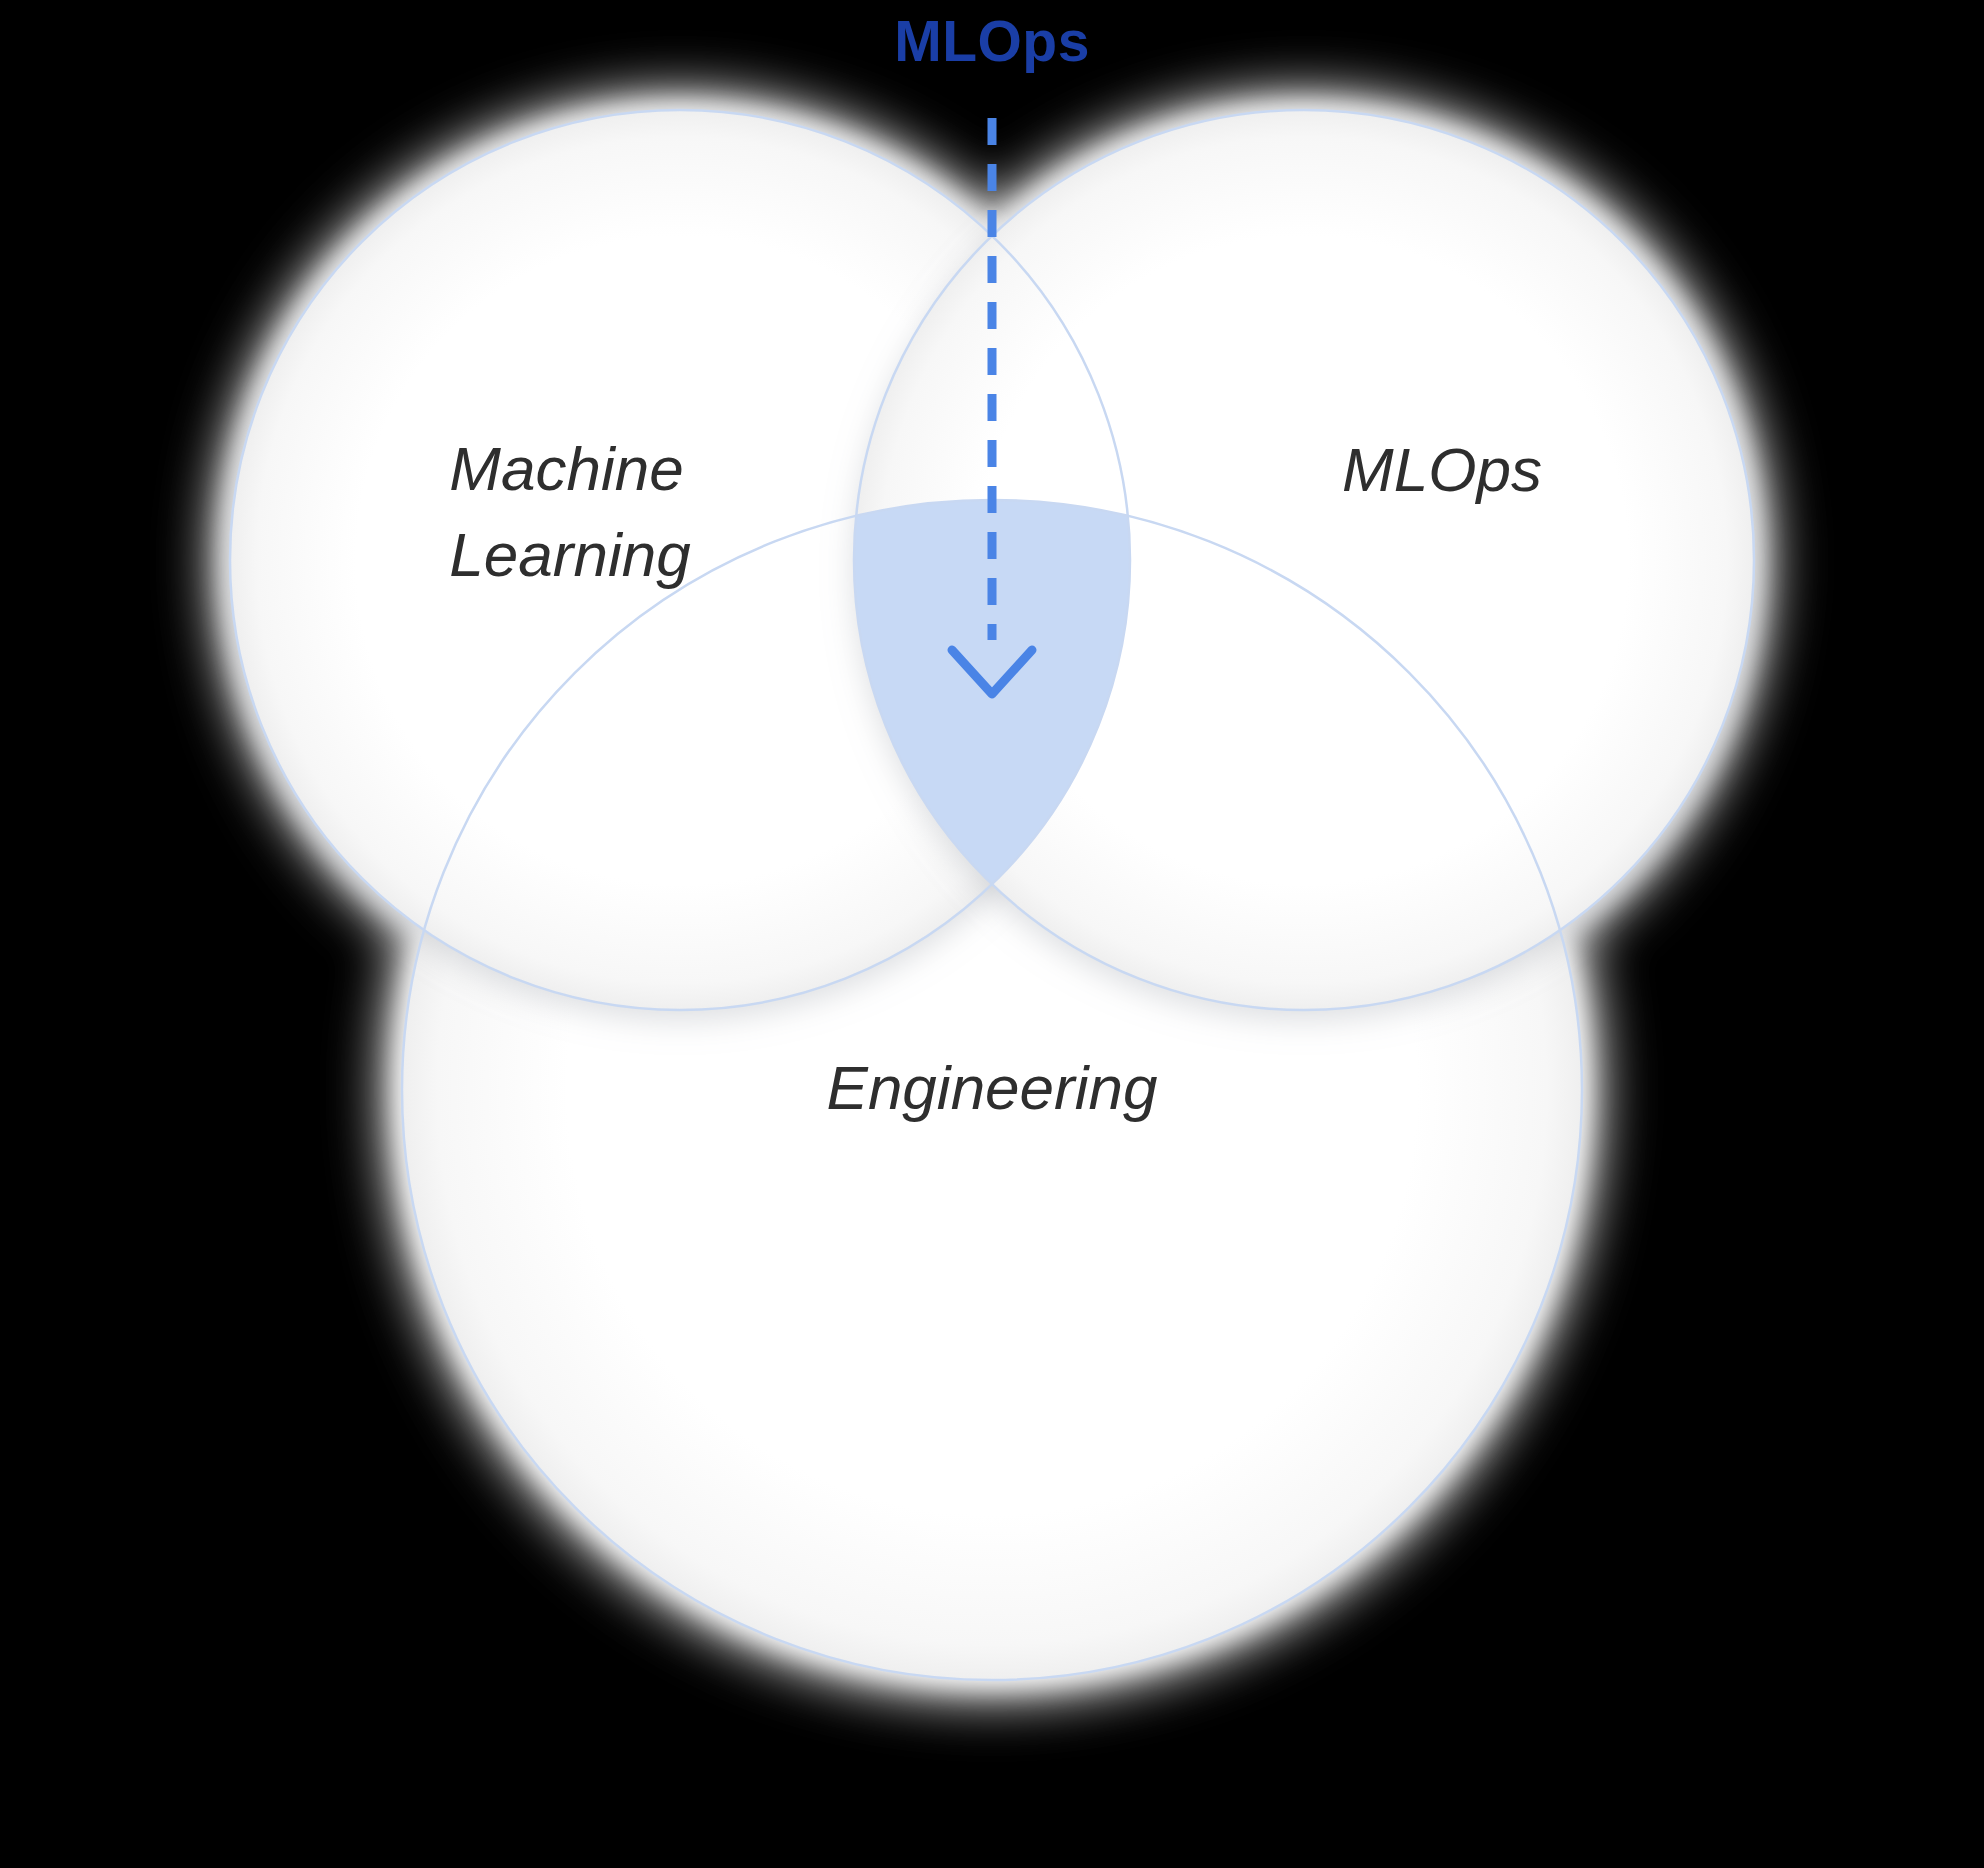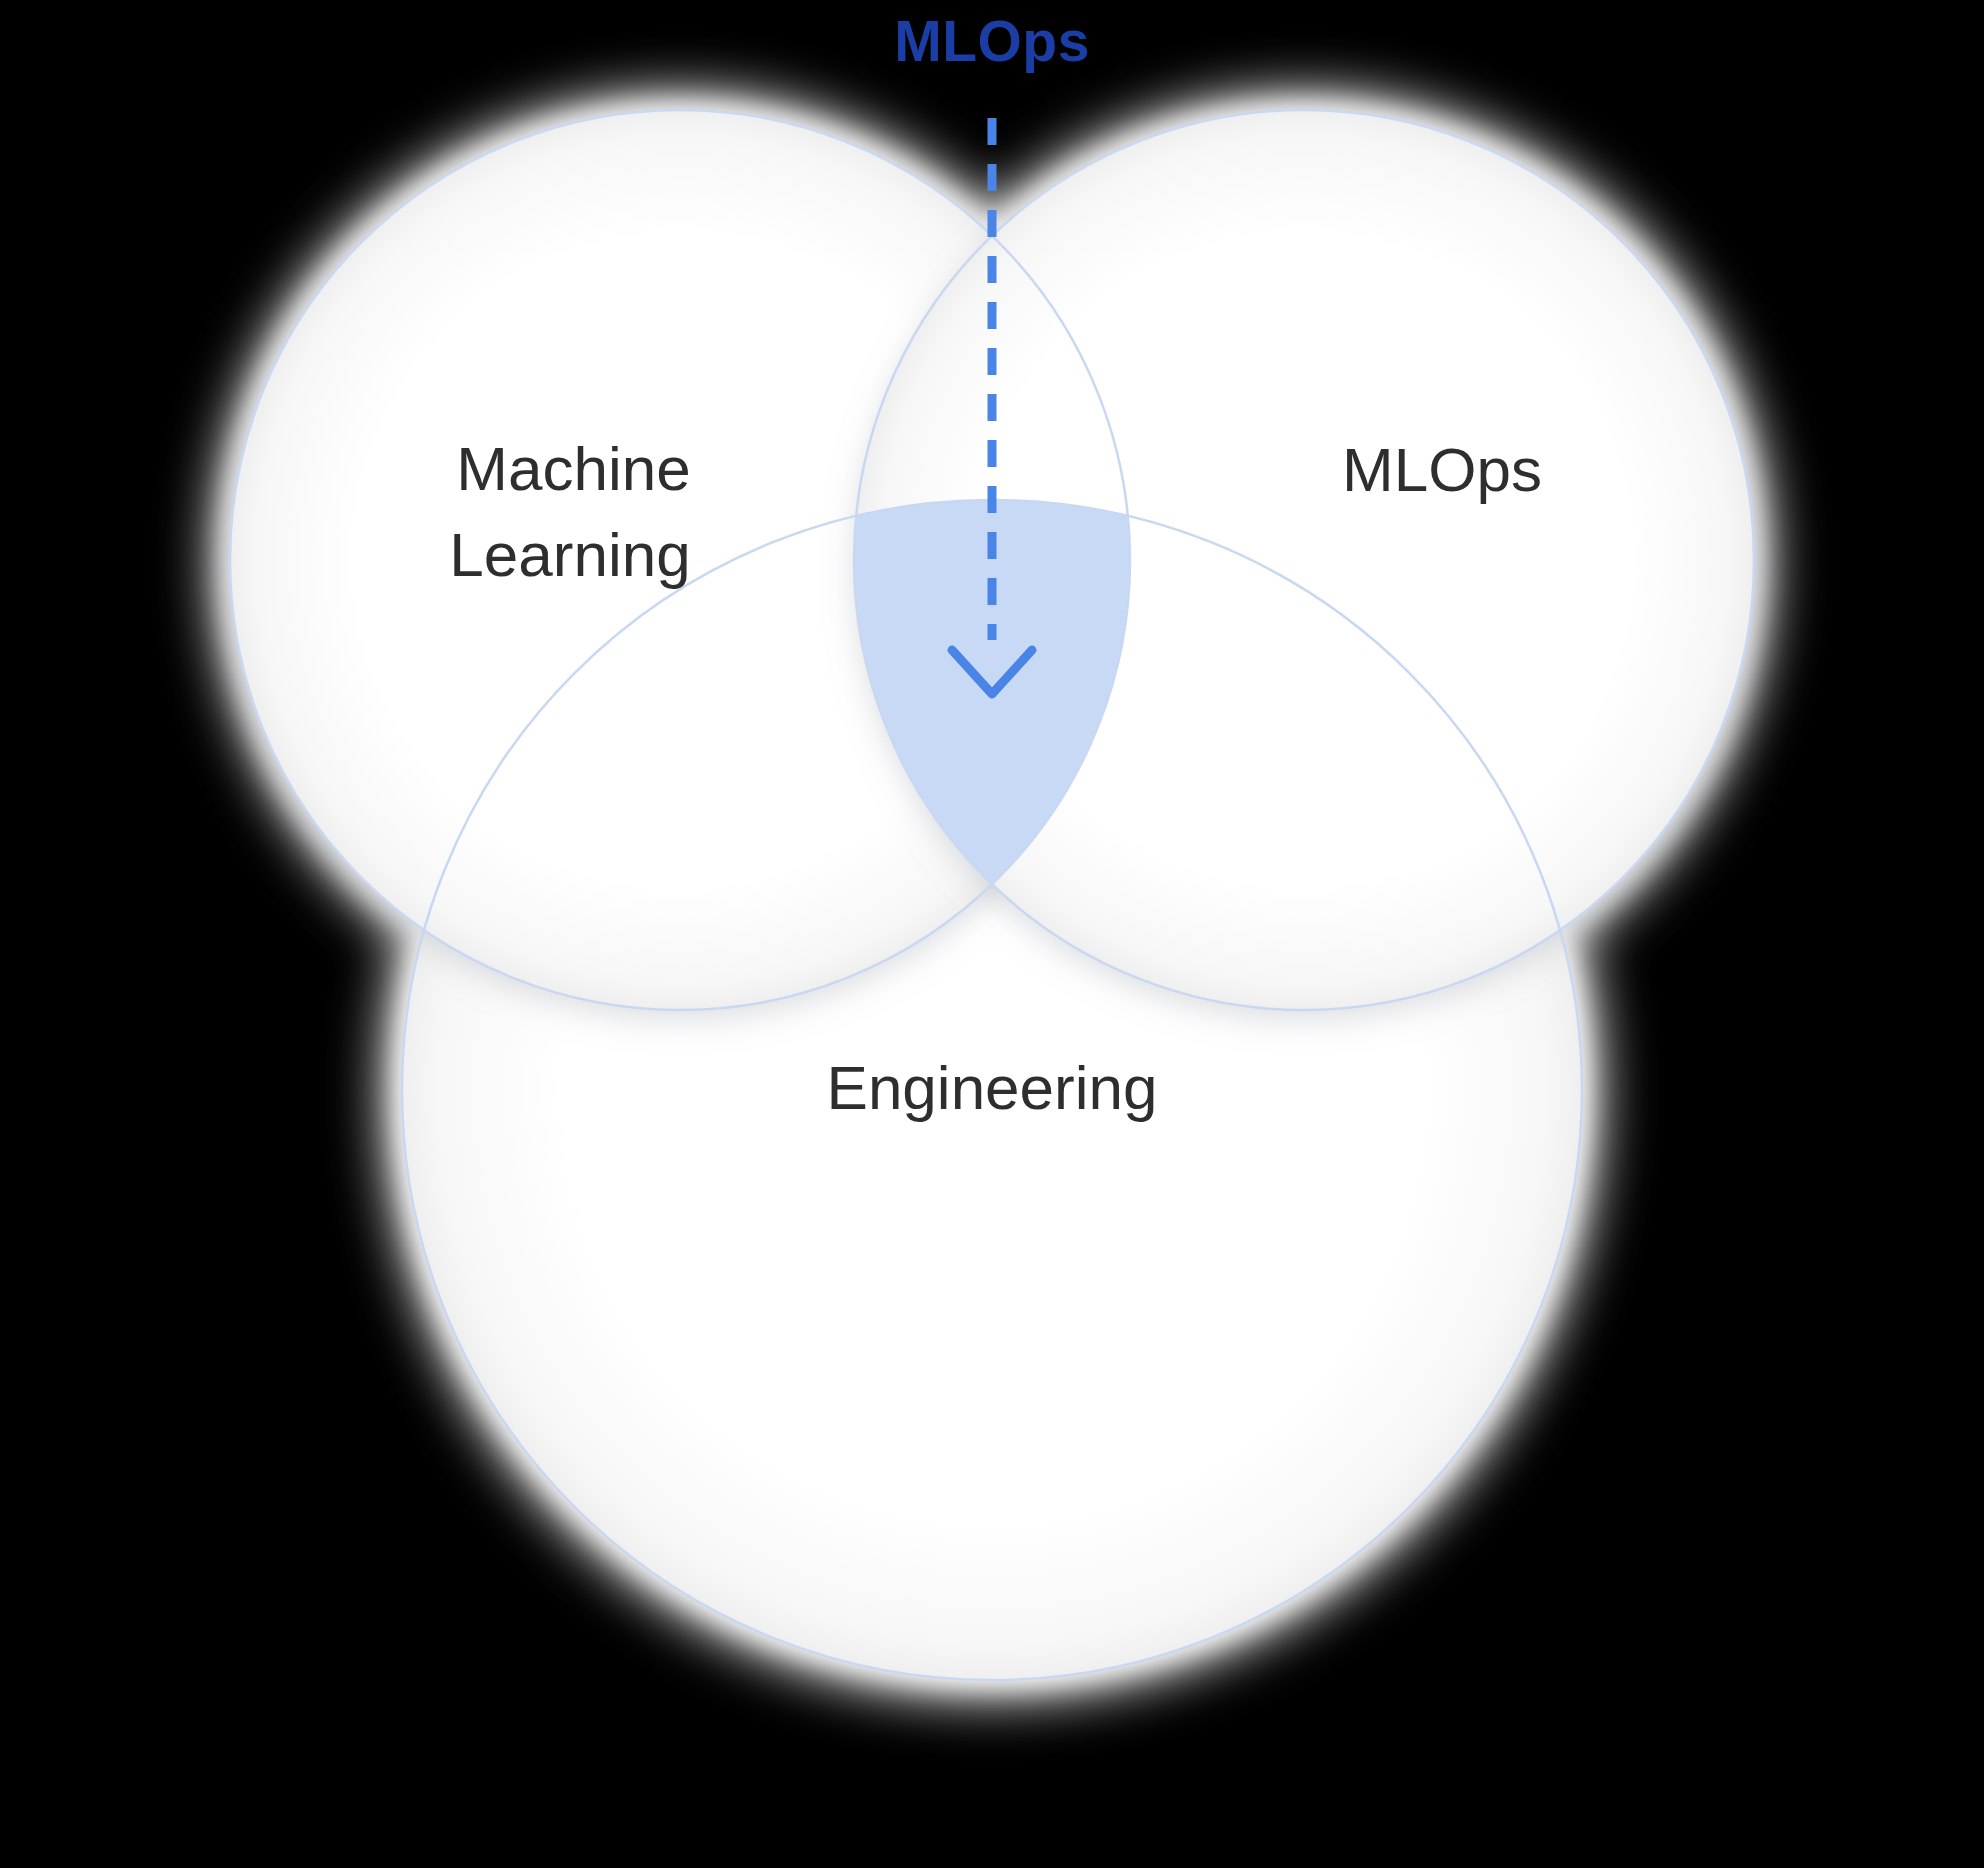--- a/index.html
+++ b/index.html
@@ -30,25 +30,26 @@
     left: 0;
     width: 100%;
     text-align: center;
     font-size: 57px;
     font-weight: 800;
     letter-spacing: 0.5px;
   }
   .set-label {
     position: absolute;
     transform: translate(-50%, -50%);
-    text-align: right;
+    text-align: left;
     font-size: 62px;
     font-weight: 400;
     line-height: 86px;
     white-space: nowrap;
+    font-style: italic;
   }
   .label-ml   { left: 570px;  top: 512px; }
   .label-devops { left: 1442px; top: 470px; }
   .label-de   { left: 992px;  top: 1088px; }
 </style>
 </head>
 <body style="background: rgb(0, 0, 0);">
 
 <div class="stage">
 

